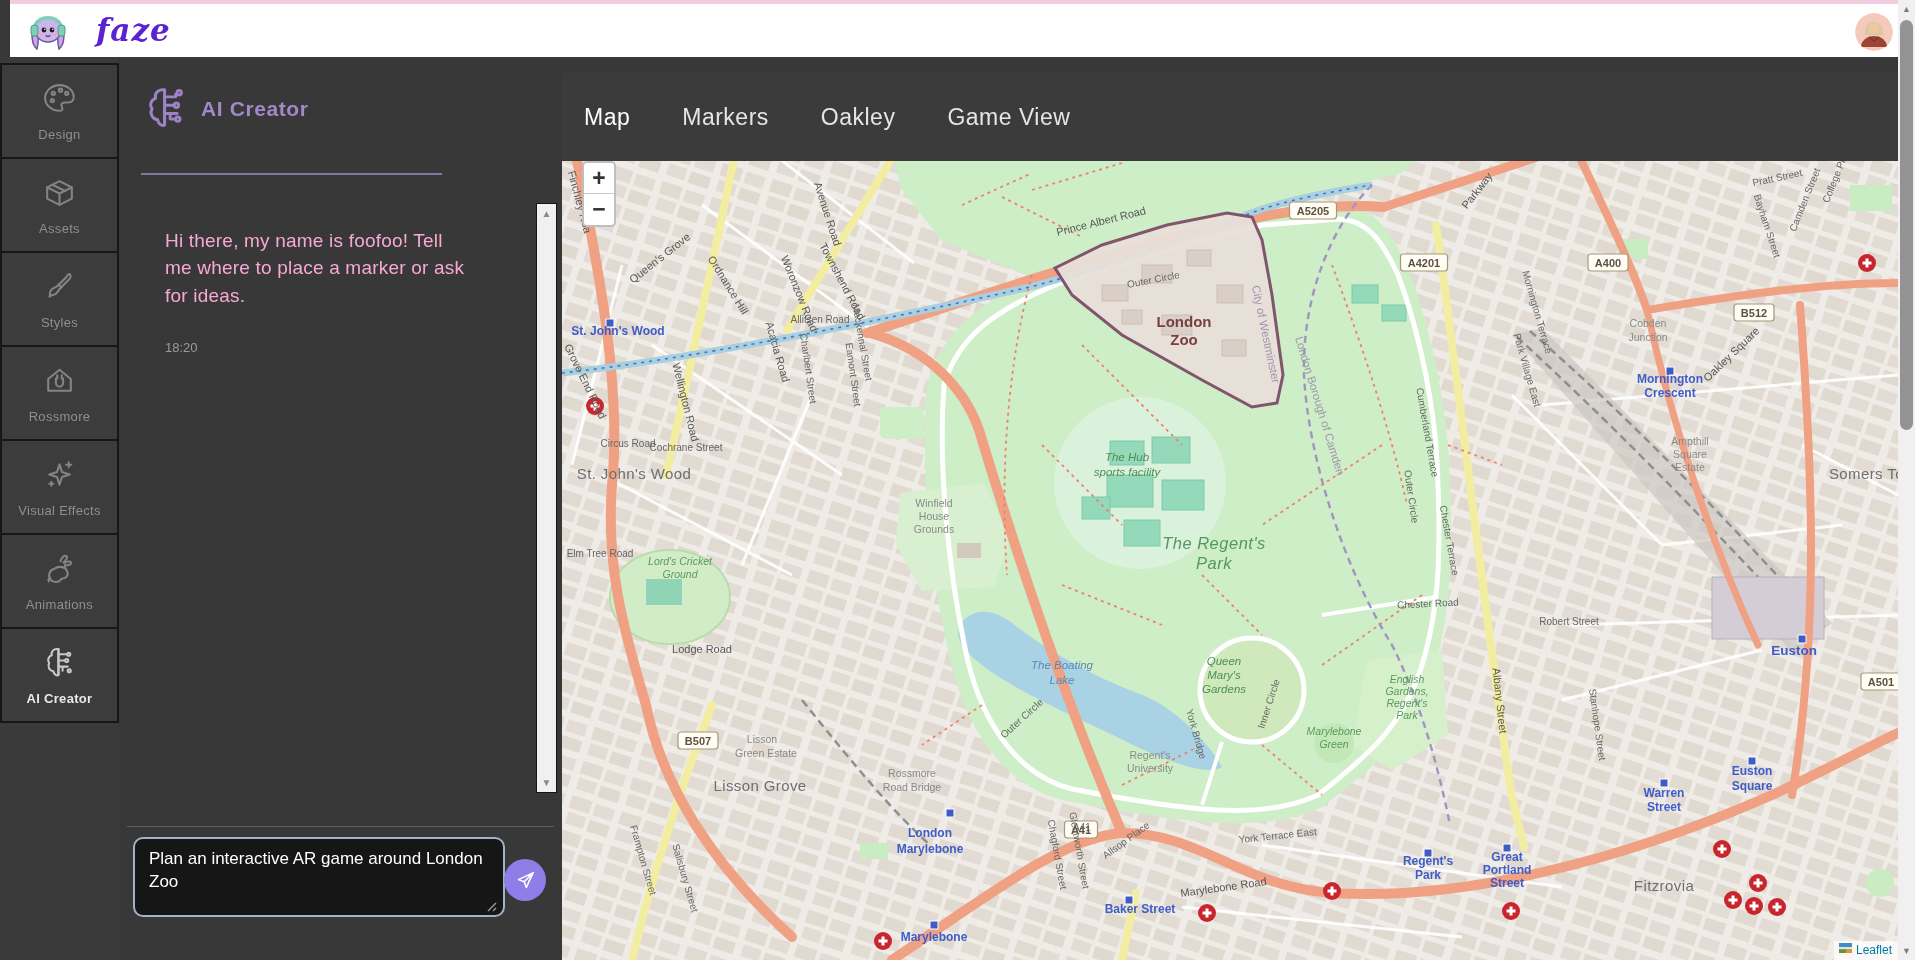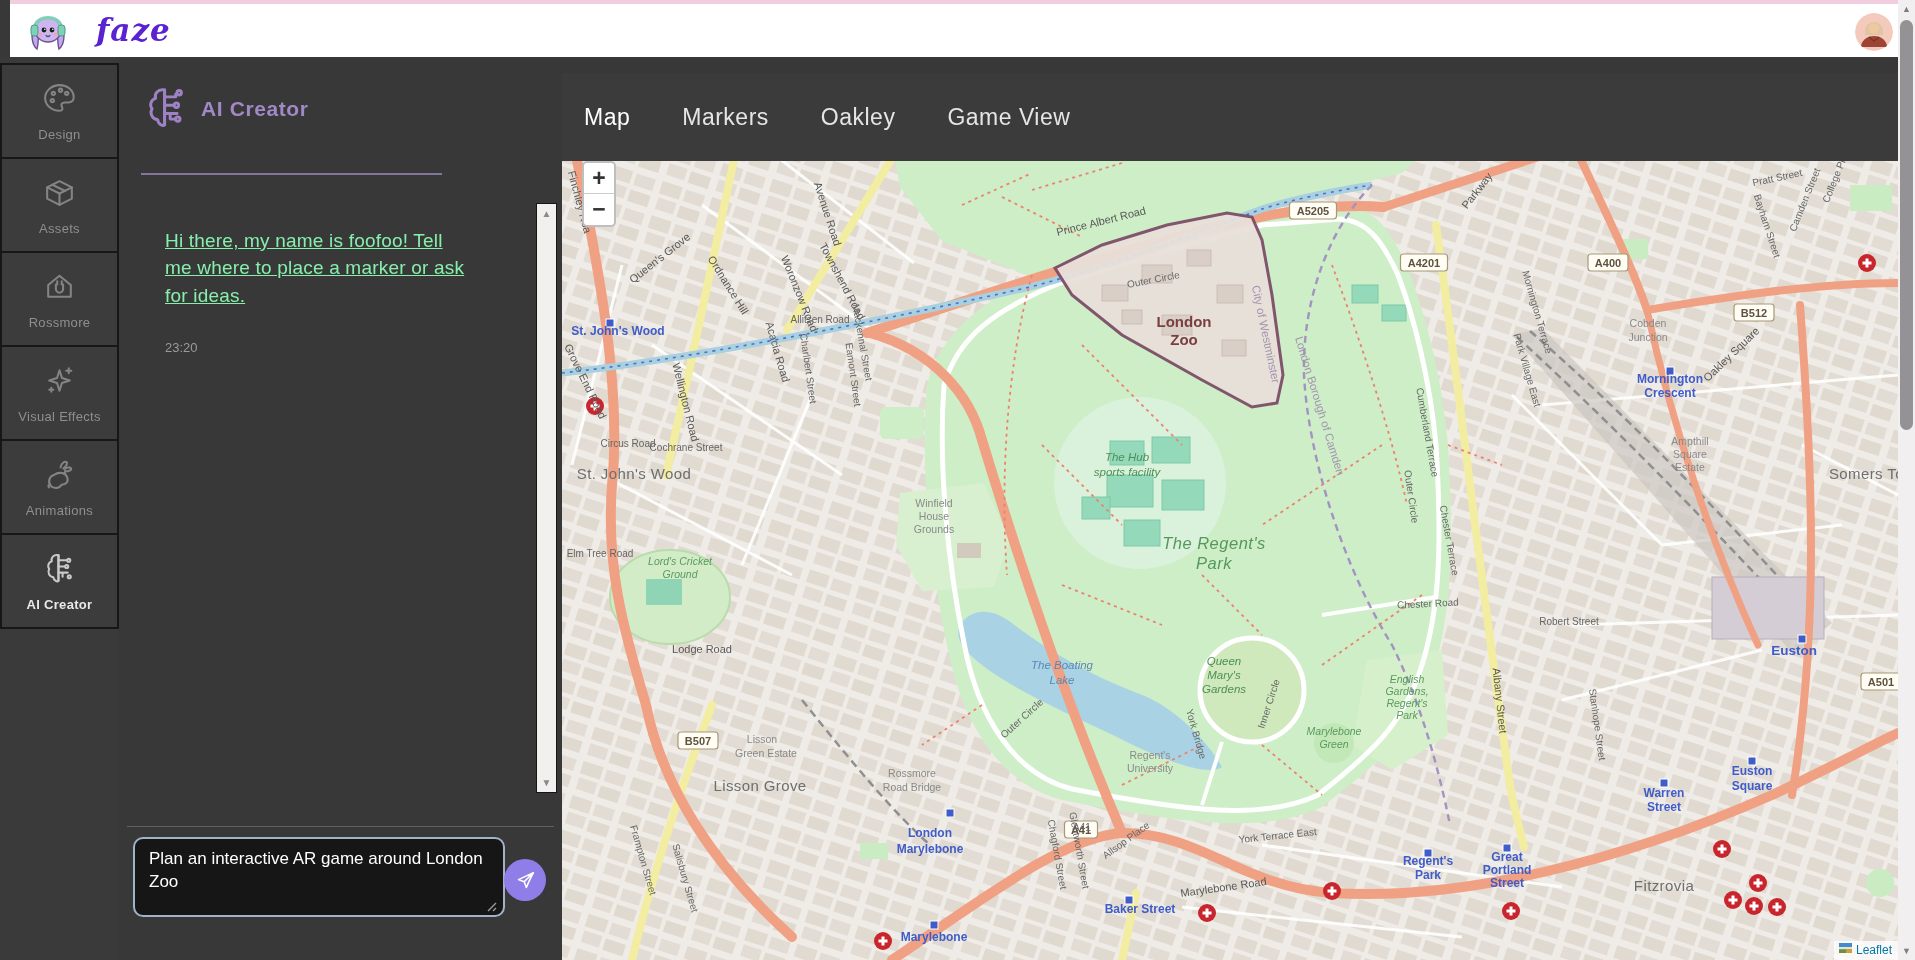--- a/index.html
+++ b/index.html
@@ -27,22 +27,22 @@
   .side-item .ico { width:37px; height:37px; color:#848484; }
   .side-item span { font-size:13px; color:#8f8f8f; letter-spacing:.3px; }
   .side-item.active .ico { color:#c9c9c9; }
   .side-item.active span { color:#e9e9e9; font-weight:bold; }
   
   .chat { position:absolute; left:119px; top:57px; width:443px; height:903px; background:#383838; z-index:10; }
   .chat-head-ico { position:absolute; left:22px; top:26px; width:50px; height:50px; color:#9d82c6; }
   .chat-title { position:absolute; left:82px; top:40px; font-size:21px; font-weight:bold;
                 color:#a189c7; letter-spacing:.6px; }
   .chat-div { position:absolute; left:22px; top:116px; width:301px; height:2px; background:#84759e; }
-  .chat-msg { position:absolute; left:46px; top:170px; width:302px; font-size:19px; color:#86efac;
-              line-height:1.44; letter-spacing:.2px;text-decoration:underline; }
+  .chat-msg { position:absolute; left:46px; top:170px; width:302px; font-size:19px; color:#f9a8d4;
+              line-height:1.44; letter-spacing:.2px; }
   .chat-time { position:absolute; left:46px; top:283px; font-size:13px; color:#9a9a9a; }
   .chat-scroll { position:absolute; left:417px; top:146px; width:21px; height:590px; background:#f2f0ee;
                  border:1px solid #151515; }
   .chat-scroll .tri { position:absolute; left:0; width:19px; text-align:center; color:#8a8a8a; font-size:10px; }
   .input-div { position:absolute; left:8px; top:769px; width:427px; height:1px; background:#606060; }
   .chat-input { position:absolute; left:14px; top:780px; width:372px; height:80px; background:#161616;
                 border:2px solid #a3b2c8; border-radius:10px; color:#ffffff; font-size:17px;
                 font-family:"Liberation Sans", sans-serif; padding:9px 14px; resize:none; outline:none;
                 line-height:1.35; }
   .resize-glyph { position:absolute; left:366px; top:841px; width:12px; height:12px; cursor:nwse-resize; }
@@ -137,20 +137,27 @@
       <span class="ico"><svg viewBox="0 0 36 36" width="37" height="37" fill="none" stroke="currentColor" stroke-width="2" stroke-linecap="round" stroke-linejoin="round">
           <path d="M6 13 L18 7 L30 13 L18 19 Z"></path>
           <path d="M6 13 V24 L18 30 V19"></path>
           <path d="M30 13 V24 L18 30"></path>
           <path d="M11 10.5 L23.5 16.5"></path>
         </svg></span>
       <span>Assets</span>
     </div>
     <div class="side-item">
       <span class="ico"><svg viewBox="0 0 36 36" width="37" height="37" fill="none" stroke="currentColor" stroke-width="2" stroke-linecap="round" stroke-linejoin="round">
+          <path d="M28 6c2 2 .5 4-1.5 6l-8 8c-2 2-2.5 4.5-5 5.7-1.8.9-3.8.3-5.2 2.3.8-2.8-.2-4.6 1.6-6.6 1.8-2 4.6-2.4 6.6-4.4l8-8C26.5 7 26 5 28 6z"></path>
+          <path d="M17 16 L20 19"></path>
+        </svg></span>
+      <span>Styles</span>
+    </div>
+    <div class="side-item">
+      <span class="ico"><svg viewBox="0 0 36 36" width="37" height="37" fill="none" stroke="currentColor" stroke-width="2" stroke-linecap="round" stroke-linejoin="round">
           <path d="M7 16.5 L18 7.5 L29 16.5 V28 H7 Z"></path>
           <path d="M14.5 16 v4.5 a3.5 3.5 0 0 0 7 0 V16"></path>
           <path d="M15.8 13 v3 M20.2 13 v3"></path>
         </svg></span>
       <span>Rossmore</span>
     </div>
     <div class="side-item">
       <span class="ico"><svg viewBox="0 0 36 36" width="37" height="37" fill="none" stroke="currentColor" stroke-width="2" stroke-linecap="round" stroke-linejoin="round">
           <path d="M18 8 L20.4 15.6 L28 18 L20.4 20.4 L18 28 L15.6 20.4 L8 18 L15.6 15.6 Z"></path>
           <path d="M27 6 v5 M24.5 8.5 h5"></path>
@@ -188,21 +195,21 @@
       <path d="M17 5 V30"></path>
       <path d="M17 10 H25 M25 10 V8 M17 16 H23 M17 22 H26 M21 22 V26 M21 26 H24"></path>
       <circle cx="27.5" cy="7" r="1.6"></circle>
         <circle cx="25.5" cy="16" r="1.6"></circle>
       <circle cx="26.5" cy="26" r="1.6"></circle>
     </svg>
   </span>
   <span class="chat-title">AI Creator</span>
   <div class="chat-div"></div>
   <div class="chat-msg">Hi there, my name is foofoo! Tell me where to place a marker or ask for ideas.</div>
-  <div class="chat-time">23:20</div>
+  <div class="chat-time">18:20</div>
   <div class="chat-scroll">
     <div class="tri" style="top:4px">▲</div>
     <div class="tri" style="bottom:4px">▼</div>
   </div>
   <div class="input-div"></div>
   <textarea class="chat-input" spellcheck="false" style="">Plan an interactive AR game around London Zoo</textarea>
   <span class="resize-glyph">
     <svg width="12" height="12" viewBox="0 0 12 12">
         <path d="M11 3 L3 11 M11 8 L8 11" stroke="#9a9a9a" stroke-width="1.4"></path>
       </svg>

